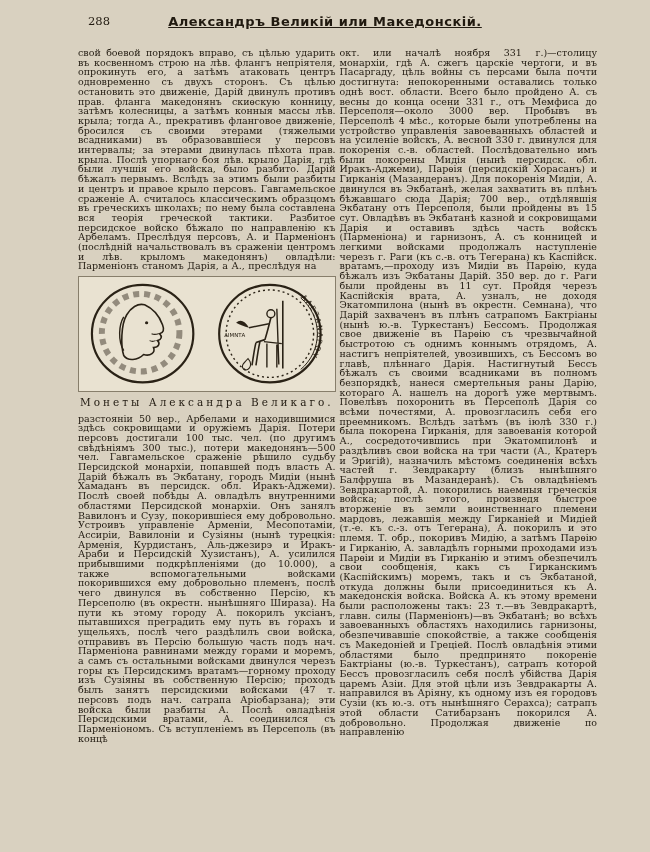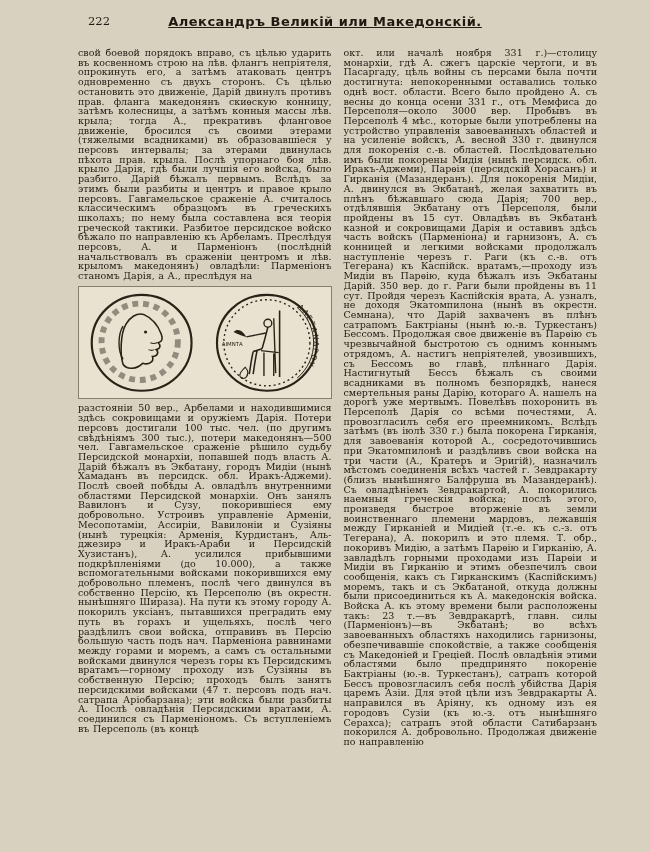--- a/index.html
+++ b/index.html
@@ -27,21 +27,21 @@
   .page-title {
     text-align: center;
     font-family: "DejaVu Sans", "Liberation Sans", sans-serif;
     font-weight: 700;
     font-size: 13px;
     letter-spacing: 0.5px;
     text-decoration: underline;
   }
   .content {
     display: flex;
-    gap: 12px;
+    gap: 4px;
     padding: 4px 53px 0 78px;
   }
   .column {
     flex: 1 1 0;
     min-width: 0;
   }
   .body-text {
     font-size: 9.5px;
     line-height: 9.7px;
     text-align: justify;
@@ -65,21 +65,21 @@
     margin: 4px 0 6px 0;
     white-space: nowrap;
   }
 </style>
 </head>
 <body>
 
 <div class="page">
 
   <div class="page-header">
-    <span class="page-number">222</span>
+    <span class="page-number">288</span>
     <div class="page-title">Александръ Великій или Македонскій.</div>
   </div>
 
   <div class="content">
 
     <div class="column">
       <div class="body-text">свой боевой порядокъ вправо, съ цѣлью ударить въ косвенномъ строю на лѣв. флангъ непріятеля, опрокинуть его, а затѣмъ атаковать центръ одновременно съ двухъ сторонъ. Съ цѣлью остановить это движеніе, Дарій двинулъ противъ прав. фланга македонянъ скиѳскую конницу, затѣмъ колесницы, а затѣмъ конныя массы лѣв. крыла; тогда А., прекративъ фланговое движеніе, бросился съ своими этерами (тяжелыми всадниками) въ образовавшіеся у персовъ интервалы; за этерами двинулась пѣхота прав. крыла. Послѣ упорнаго боя лѣв. крыло Дарія, гдѣ были лучшія его войска, было разбито. Дарій бѣжалъ первымъ. Вслѣдъ за этимъ были разбиты и центръ и правое крыло персовъ. Гавгамельское сраженіе А. считалось классическимъ образцомъ въ греческихъ школахъ; по нему была составлена вся теорія греческой тактики. Разбитое персидское войско бѣжало по направленію къ Арбеламъ. Преслѣдуя персовъ, А. и Парменіонъ (послѣдній начальствовалъ въ сраженіи центромъ и лѣв. крыломъ македонянъ) овладѣли: Парменіонъ станомъ Дарія, а А., преслѣдуя на</div>
 
       <div class="figure-block">
         <svg class="coin-plate" viewBox="0 0 257 114" xmlns="http://www.w3.org/2000/svg">
@@ -107,20 +107,21 @@
             <path d="M 191 47 L 171 51" stroke-width="1.4"></path>
             <path d="M 171 51 C 167 44 162 42 158 46 C 162 48 166 50 171 51 Z" fill="#2a2216" stroke="none"></path>
             <path d="M 170 82 C 166 86 162 90 166 93 C 170 95 174 90 172 85 Z" stroke-width="1.1"></path>
             <path id="coin-arc" d="M 223 21 A 47 47 0 0 1 223 93"></path>
             <text font-size="7.5" font-family="DejaVu Sans, Liberation Sans, sans-serif" fill="#2a2216" stroke="none" letter-spacing="1.5">
               <textPath href="#coin-arc">ΑΛΕΞΑΝΔΡΟΥ</textPath>
             </text>
             <text x="146" y="60" font-size="5.5" font-family="DejaVu Sans, Liberation Sans, sans-serif" fill="#2a2216" stroke="none">ΛΙΜΝΤΑ</text>
           </g>
         </svg>
+        <div class="figure-caption">Монеты Александра Великаго.</div>
       </div>
 
       <div class="body-text">разстояніи 50 вер., Арбелами и находившимися здѣсь сокровищами и оружіемъ Дарія. Потери персовъ достигали 100 тыс. чел. (по другимъ свѣдѣніямъ 300 тыс.), потери македонянъ—500 чел. Гавгамельское сраженіе рѣшило судьбу Персидской монархіи, попавшей подъ власть А. Дарій бѣжалъ въ Экбатану, городъ Мидіи (нынѣ Хамаданъ въ персидск. обл. Иракъ-Аджеми). Послѣ своей побѣды А. овладѣлъ внутренними областями Персидской монархіи. Онъ занялъ Вавилонъ и Сузу, покорившіеся ему добровольно. Устроивъ управленіе Арменіи, Месопотаміи, Ассиріи, Вавилоніи и Сузіяны (нынѣ турецкія: Арменія, Курдистанъ, Аль-джезирэ и Иракъ-Араби и Персидскій Хузистанъ), А. усилился прибывшими подкрѣпленіями (до 10.000), а также вспомогательными войсками покорившихся ему добровольно племенъ, послѣ чего двинулся въ собственно Персію, къ Персеполю (въ окрестн. нынѣшняго Шираза). На пути къ этому городу А. покорилъ уксіанъ, пытавшихся преградить ему путь въ горахъ и ущельяхъ, послѣ чего раздѣлилъ свои войска, отправивъ въ Персію большую часть подъ нач. Парменіона равнинами между горами и моремъ, а самъ съ остальными войсками двинулся черезъ горы къ Персидскимъ вратамъ—горному проходу изъ Сузіяны въ собственную Персію; проходъ былъ занятъ персидскими войсками (47 т. персовъ подъ нач. сатрапа Аріобарзана); эти войска были разбиты А. Послѣ овладѣнія Персидскими вратами, А. соединился съ Парменіономъ. Съ вступленіемъ въ Персеполь (въ концѣ</div>
     </div>
 
     <div class="column">
       <div class="body-text">окт. или началѣ ноября 331 г.)—столицу монархіи, гдѣ А. сжегъ царскіе чертоги, и въ Пасаргаду, цѣль войны съ персами была почти достигнута: непокоренными оставались только однѣ вост. области. Всего было пройдено А. съ весны до конца осени 331 г., отъ Мемфиса до Персеполя—около 3000 вер. Пробывъ въ Персеполѣ 4 мѣс., которые были употреблены на устройство управленія завоеванныхъ областей и на усиленіе войскъ, А. весной 330 г. двинулся для покоренія с.-в. областей. Послѣдовательно имъ были покорены Мидія (нынѣ персидск. обл. Иракъ-Аджеми), Парѳія (персидскій Хорасанъ) и Гирканія (Мазандеранъ). Для покоренія Мидіи, А. двинулся въ Экбатанѣ, желая захватить въ плѣнъ бѣжавшаго сюда Дарія; 700 вер., отдѣлявшія Экбатану отъ Персеполя, были пройдены въ 15 сут. Овладѣвъ въ Экбатанѣ казной и сокровищами Дарія и оставивъ здѣсь часть войскъ (Парменіона) и гарнизонъ, А. съ конницей и легкими войсками продолжалъ наступленіе черезъ г. Раги (къ с.-в. отъ Тегерана) къ Каспійск. вратамъ,—проходу изъ Мидіи въ Парѳію, куда бѣжалъ изъ Экбатаны Дарій. 350 вер. до г. Раги были пройдены въ 11 сут. Пройдя черезъ Каспійскія врата, А. узналъ, не доходя Экатомпилона (нынѣ въ окрестн. Семнана), что Дарій захваченъ въ плѣнъ сатрапомъ Бактріаны (нынѣ ю.-в. Туркестанъ) Бессомъ. Продолжая свое движеніе въ Парѳію съ чрезвычайной быстротою съ однимъ коннымъ отрядомъ, А. настигъ непріятелей, увозившихъ, съ Бессомъ во главѣ, плѣннаго Дарія. Настигнутый Бессъ бѣжалъ съ своими всадниками въ полномъ безпорядкѣ, нанеся смертельныя раны Дарію, котораго А. нашелъ на дорогѣ уже мертвымъ. Повелѣвъ похоронить въ Персеполѣ Дарія со всѣми почестями, А. провозгласилъ себя его преемникомъ. Вслѣдъ затѣмъ (въ іюлѣ 330 г.) была покорена Гирканія, для завоеванія которой А., сосредоточившись при Экатомпилонѣ и раздѣливъ свои войска на три части (А., Кратеръ и Эригій), назначилъ мѣстомъ соединенія всѣхъ частей г. Зевдракарту (близъ нынѣшняго Балфруша въ Мазандеранѣ). Съ овладѣніемъ Зевдракартой, А. покорились наемныя греческія войска; послѣ этого, произведя быстрое вторженіе въ земли воинственнаго племени мардовъ, лежавшія между Гирканіей и Мидіей (т.-е. къ с.-з. отъ Тегерана), А. покорилъ и это племя. Т. обр., покоривъ Мидію, а затѣмъ Парѳію и Гирканію, А. завладѣлъ горными проходами изъ Парѳіи и Мидіи въ Гирканію и этимъ обезпечилъ свои сообщенія, какъ съ Гирканскимъ (Каспійскимъ) моремъ, такъ и съ Экбатаной, откуда должны были присоединиться къ А. македонскія войска. Войска А. къ этому времени были расположены такъ: 23 т.—въ Зевдракартѣ, главн. силы (Парменіонъ)—въ Экбатанѣ; во всѣхъ завоеванныхъ областяхъ находились гарнизоны, обезпечивавшіе спокойствіе, а также сообщенія съ Македоніей и Греціей. Послѣ овладѣнія этими областями было предпринято покореніе Бактріаны (ю.-в. Туркестанъ), сатрапъ которой Бессъ провозгласилъ себя послѣ убійства Дарія царемъ Азіи. Для этой цѣли изъ Зевдракарты А. направился въ Аріяну, къ одному изъ ея городовъ Сузіи (къ ю.-з. отъ нынѣшняго Серахса); сатрапъ этой области Сатибарзанъ покорился А. добровольно. Продолжая движеніе по направленію</div>
     </div>
 
   </div>

